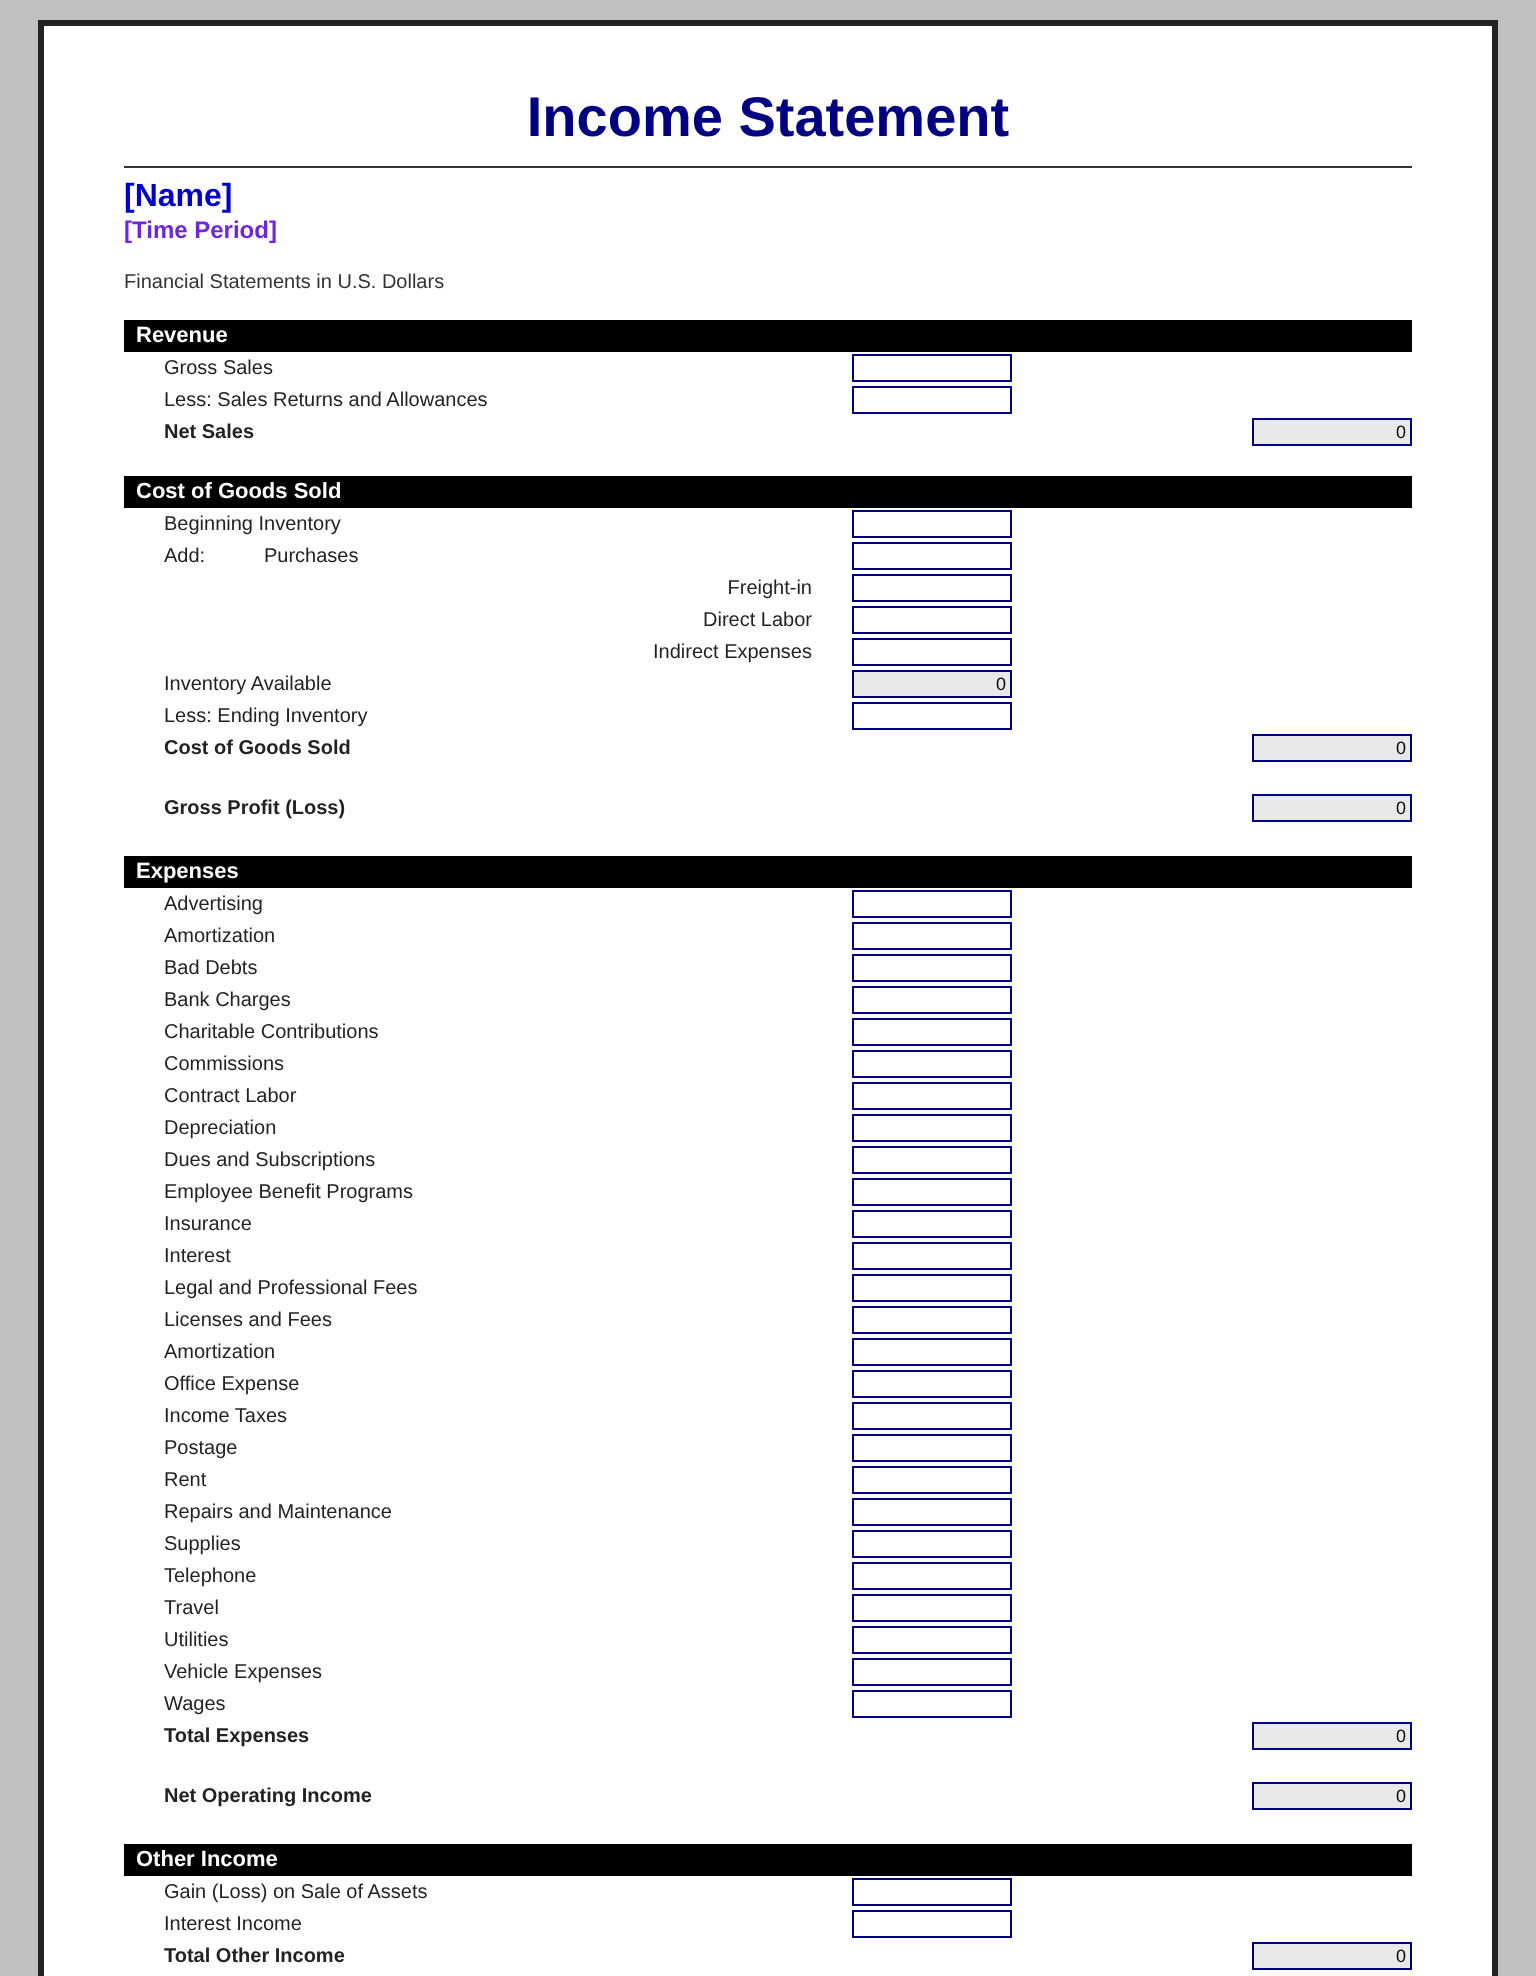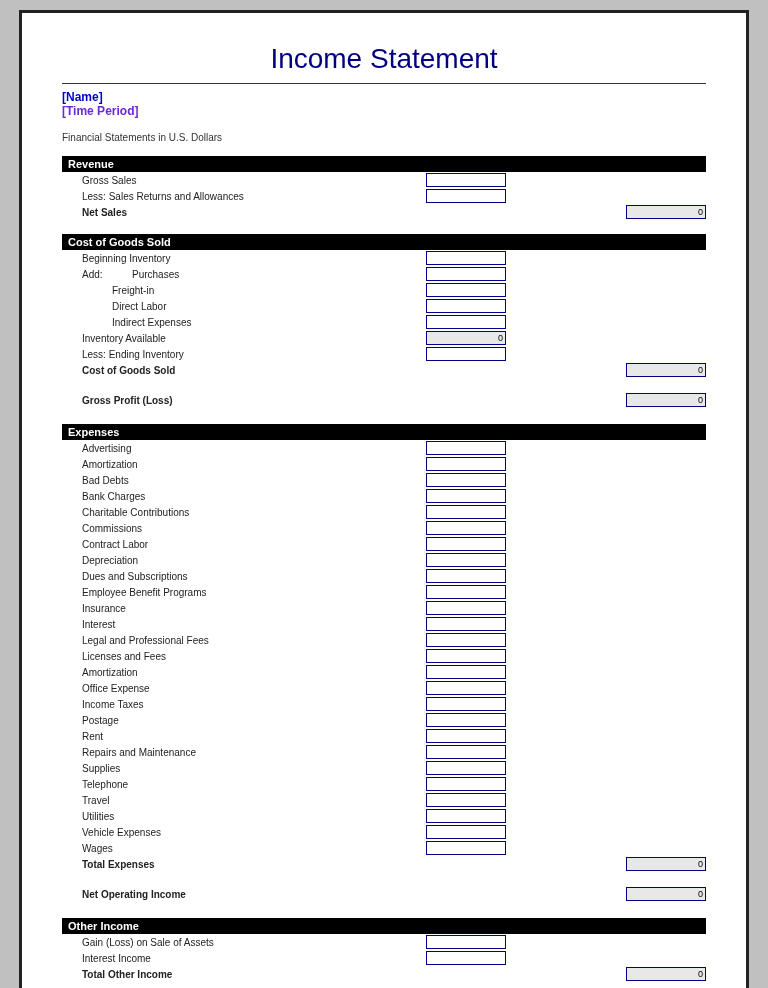--- a/index.html
+++ b/index.html
@@ -16,32 +16,32 @@
       background: white;
       border: 3px solid #222;
       width: 730px;
       min-height: 960px;
       padding: 30px 40px;
       position: relative;
     }
     .title {
       text-align: center;
       font-size: 28px;
-      font-weight: normal;
+      font-weight: bold;
       color: #000080;
       margin-bottom: 8px;
     }
     .title-divider {
       border: none;
       border-top: 1px solid #333;
       margin-bottom: 6px;
     }
     .name-label {
       color: #0000cc;
-      font-size: 12px;
+      font-size: 16px;
       font-weight: bold;
     }
     .period-label {
       color: #6d28d9;
       font-size: 12px;
       font-weight: bold;
       margin-bottom: 14px;
     }
     .subtitle {
       font-size: 10px;
@@ -61,21 +61,21 @@
       align-items: center;
       min-height: 16px;
     }
     .row-label {
       font-size: 10px;
       color: #222;
       flex: 1;
       padding-left: 20px;
     }
     .row-label.indented-1 { padding-left: 20px; }
-    .row-label.indented-2 { padding-left: 50px; }
+    .row-label.indented-2 { padding-left: 50px; text-align: right; }
     .row-label.bold { font-weight: bold; }
     .input-box {
       border: 1px solid #000080;
       width: 80px;
       height: 14px;
       margin-left: 4px;
       background: white;
       font-size: 9px;
       text-align: right;
       padding-right: 2px;

